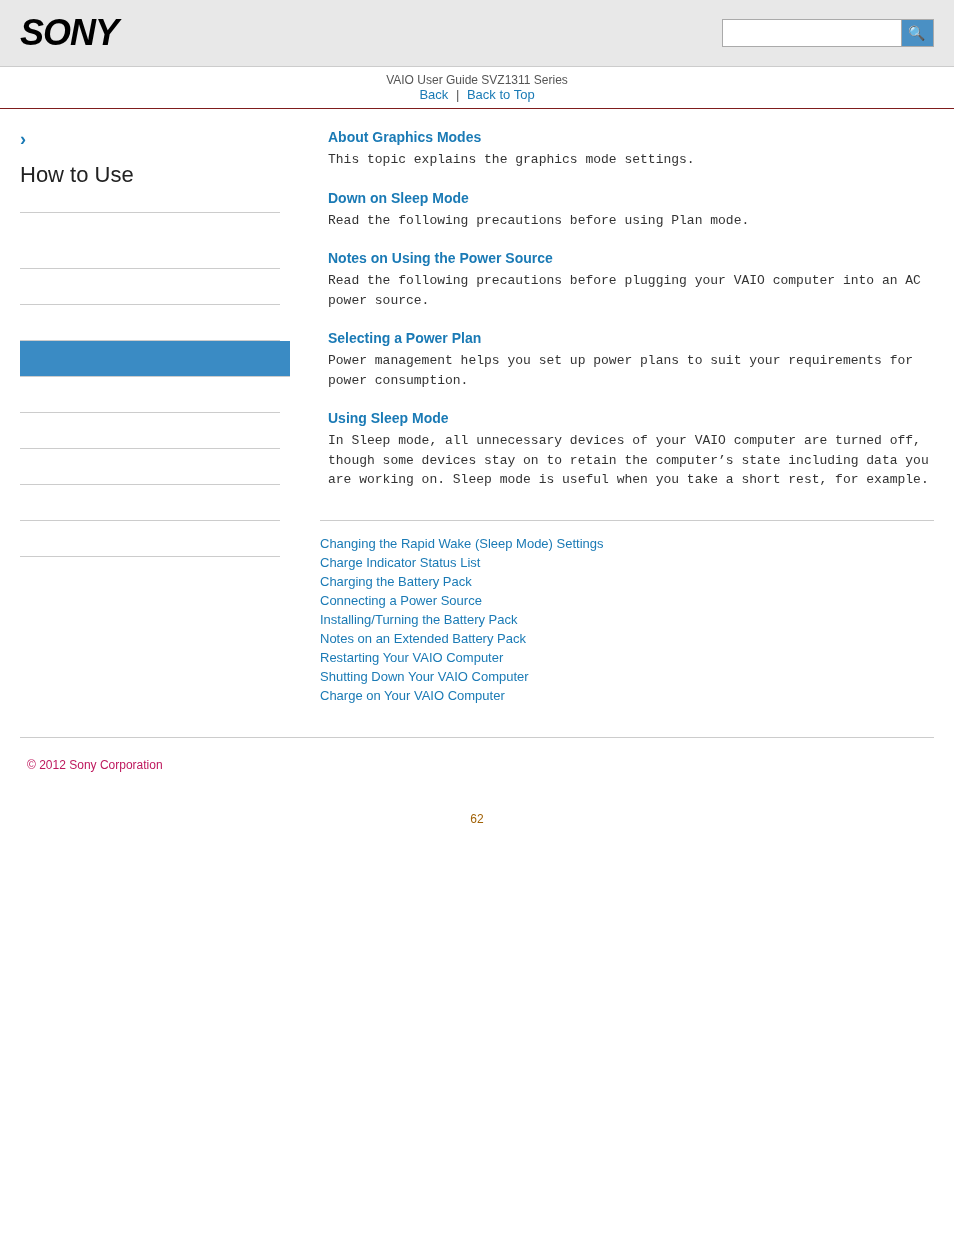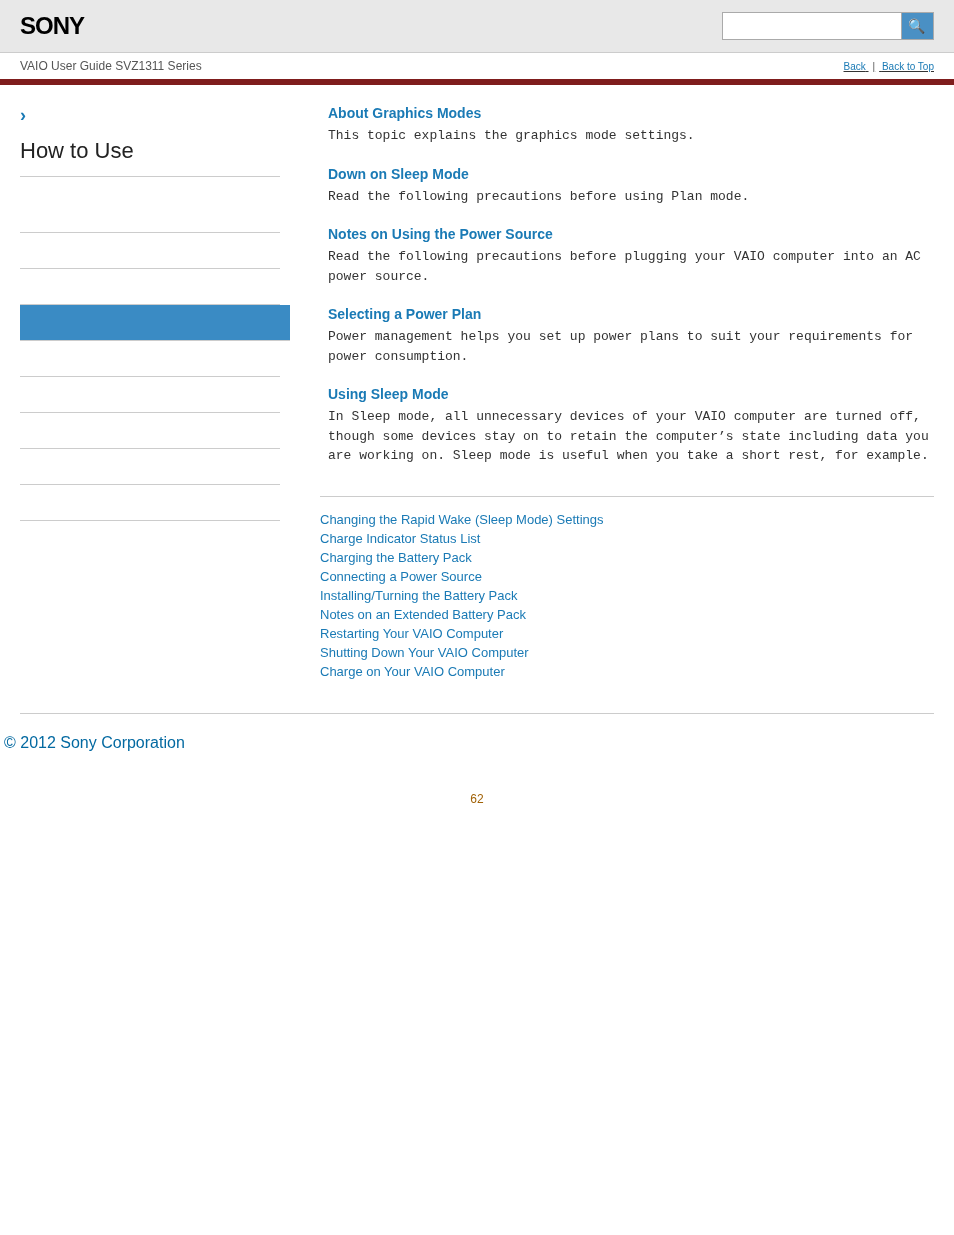--- a/index.html
+++ b/index.html
@@ -15,24 +15,25 @@
     
     .header {
       background: #e8e8e8;
       padding: 12px 20px;
       display: flex;
       align-items: center;
       justify-content: space-between;
       border-bottom: 1px solid #ccc;
     }
     .sony-logo {
-      font-size: 24px;
+      font-size: 36px;
       font-weight: 900;
       letter-spacing: -1px;
       color: #000;
+      font-style: italic;
     }
     .search-area {
       display: flex;
       align-items: center;
       gap: 0;
     }
     .search-input {
       width: 180px;
       height: 28px;
       border: 1px solid #aaa;
@@ -53,30 +54,30 @@
       justify-content: center;
       color: #fff;
       font-size: 14px;
     }
 
     
     .subheader {
       padding: 6px 20px;
       display: flex;
       align-items: center;
-      justify-content: space-between;
-      border-bottom: 6px solid #7f1d1d;
+      justify-content: center;
+      border-bottom: 1px solid #7f1d1d;
+      flex-direction: column;
     }
     .guide-title {
       font-size: 12px;
       color: #555;
     }
     .nav-links {
-      font-size: 10px;
-      text-decoration: underline;
+      font-size: 13px;
     }
     .nav-links a {
       color: #1a7ab5;
       text-decoration: none;
     }
     .nav-sep { margin: 0 4px; color: #555; }
 
     
     .main {
       display: flex;
@@ -95,21 +96,21 @@
       font-size: 18px;
       font-weight: bold;
       margin-bottom: 12px;
       display: block;
     }
     .sidebar-title {
       font-size: 22px;
       font-weight: normal;
       color: #222;
       margin-bottom: 20px;
-      padding-bottom: 12px;
+      padding-bottom: 24px;
       border-bottom: 1px solid #ccc;
     }
     .sidebar-nav {
       list-style: none;
     }
     .sidebar-nav li {
       border-bottom: 1px solid #ccc;
       padding: 8px 0;
       min-height: 36px;
     }
@@ -166,23 +167,23 @@
       margin-bottom: 4px;
     }
 
     
     .footer-divider {
       border: none;
       border-top: 1px solid #ccc;
       margin: 30px 20px 10px 20px;
     }
     .footer {
-      padding: 10px 20px 20px 4px;
-      font-size: 16px;
-      color: #0369a1;
+      padding: 10px 20px 20px 27px;
+      font-size: 12px;
+      color: #be185d;
     }
 
     
     .page-num {
       text-align: center;
       font-size: 12px;
       color: #a16207;
       padding: 20px 0 10px 0;
     }
   </style>

